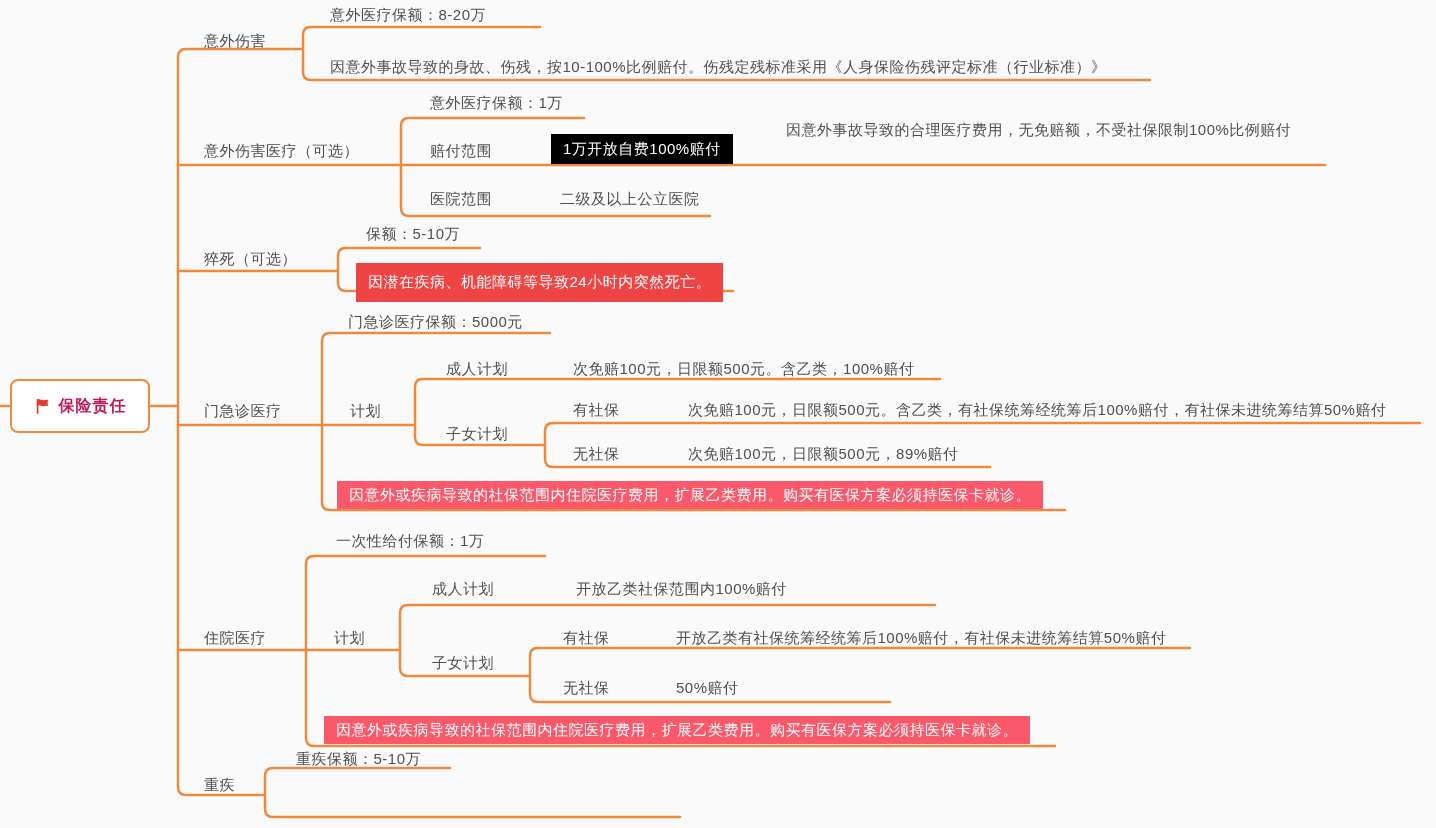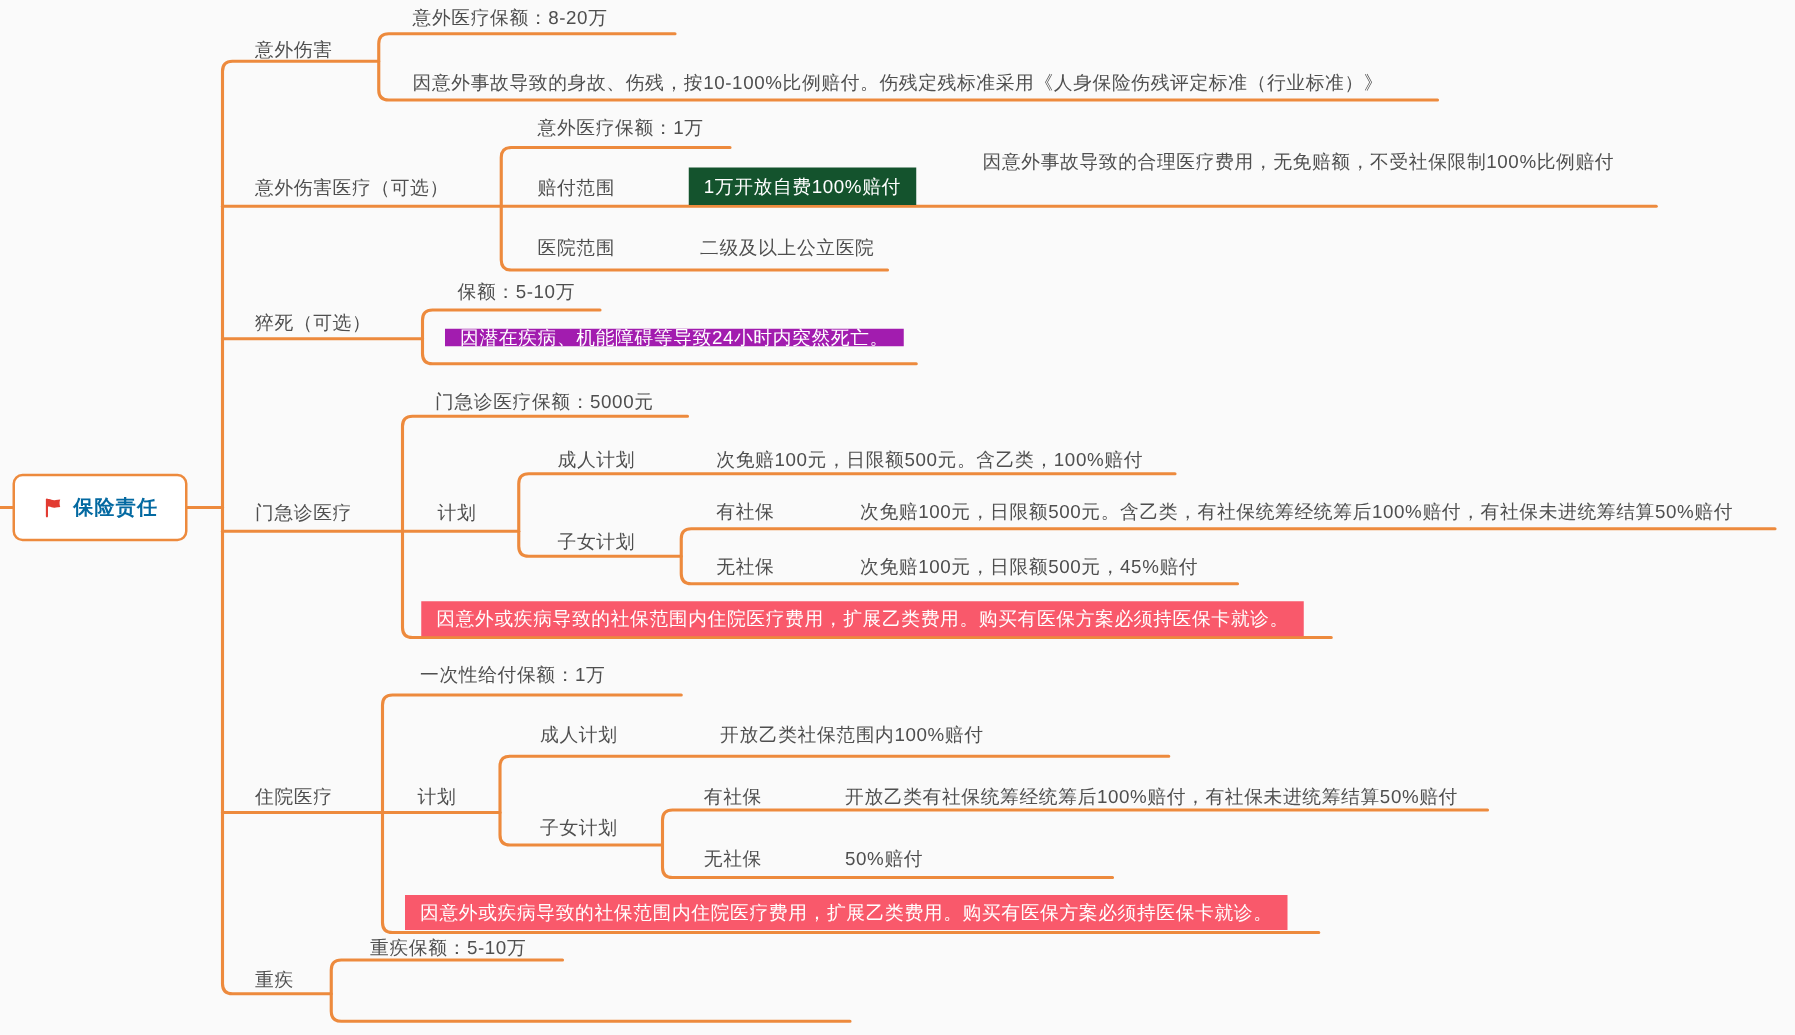--- a/index.html
+++ b/index.html
@@ -21,33 +21,33 @@
   }
   .tag{
     position:absolute;
     display:flex;align-items:center;
     color:#ffffff;
     font-size:15px;
     padding:0 12px;
     white-space:nowrap;
     letter-spacing:.5px;
   }
-  .tag.green{background:#14532d;height:30px;}
-  .tag.blue{background:#a21caf;height:14px;}
+  .tag.green{background:#000000;height:30px;}
+  .tag.blue{background:#ef4444;height:39px;}
   .tag.red{background:#f9596b;height:28px;}
   .root-node{
     position:absolute;
     left:10px;top:379px;
     width:140px;height:54px;
     box-sizing:border-box;
     background:#ffffff;
     border:2px solid #ed8a3d;
     border-radius:8px;
     display:flex;align-items:center;justify-content:center;gap:8px;
-    font-size:16px;font-weight:bold;color:#0369a1;
+    font-size:16px;font-weight:bold;color:#be185d;
     letter-spacing:1px;
   }
   .root-node .flag{width:17px;height:18px;flex:0 0 auto;}
 </style>
 </head>
 <body>
 
 <div id="canvas">
 
   <svg id="wires" viewBox="0 0 1436 828" fill="none" stroke="#ed8a3d" stroke-width="2.5" stroke-linecap="round" stroke-linejoin="round">
@@ -109,21 +109,21 @@
 
   <div class="node" style="left:204px;top:401px">门急诊医疗</div>
   <div class="node" style="left:348px;top:312px">门急诊医疗保额：5000元</div>
   <div class="node" style="left:350px;top:401px">计划</div>
   <div class="node" style="left:446px;top:359px">成人计划</div>
   <div class="node" style="left:573px;top:359px">次免赔100元，日限额500元。含乙类，100%赔付</div>
   <div class="node" style="left:446px;top:424px">子女计划</div>
   <div class="node" style="left:573px;top:400px">有社保</div>
   <div class="node" style="left:688px;top:400px">次免赔100元，日限额500元。含乙类，有社保统筹经统筹后100%赔付，有社保未进统筹结算50%赔付</div>
   <div class="node" style="left:573px;top:444px">无社保</div>
-  <div class="node" style="left:688px;top:444px">次免赔100元，日限额500元，45%赔付</div>
+  <div class="node" style="left:688px;top:444px">次免赔100元，日限额500元，89%赔付</div>
   <div class="tag red" style="left:337px;top:481px">因意外或疾病导致的社保范围内住院医疗费用，扩展乙类费用。购买有医保方案必须持医保卡就诊。</div>
 
   <div class="node" style="left:204px;top:628px">住院医疗</div>
   <div class="node" style="left:336px;top:531px">一次性给付保额：1万</div>
   <div class="node" style="left:334px;top:628px">计划</div>
   <div class="node" style="left:432px;top:579px">成人计划</div>
   <div class="node" style="left:576px;top:579px">开放乙类社保范围内100%赔付</div>
   <div class="node" style="left:432px;top:653px">子女计划</div>
   <div class="node" style="left:563px;top:628px">有社保</div>
   <div class="node" style="left:676px;top:628px">开放乙类有社保统筹经统筹后100%赔付，有社保未进统筹结算50%赔付</div>

